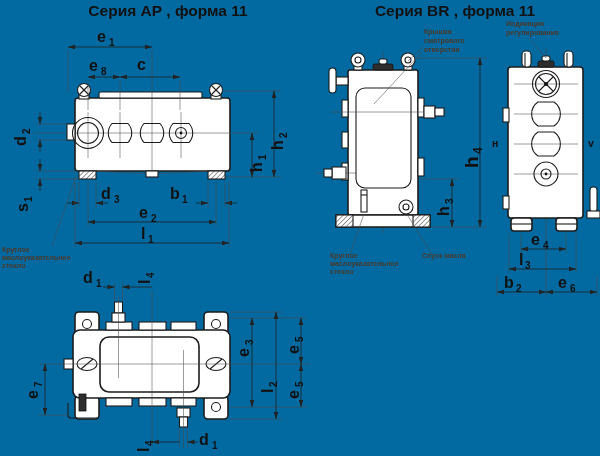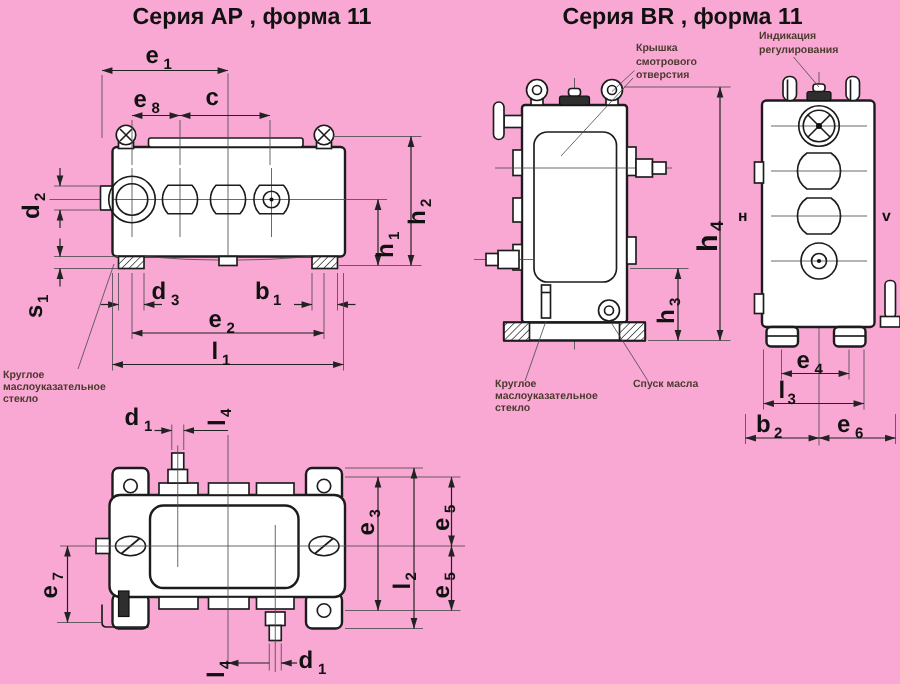--- a/index.html
+++ b/index.html
@@ -1,16 +1,16 @@
 <!DOCTYPE html>
 <html><head>
 <meta charset="utf-8">
 <style>
   html,body{margin:0;padding:0;background:#fff;}
-  #stage{width:600px;height:456px;background:#f9a8d4;position:relative;overflow:hidden;text-align:center;}
+  #stage{width:600px;height:456px;background:#0369a1;position:relative;overflow:hidden;text-align:center;}
   svg{display:block;}
   svg text{font-family:"Liberation Sans","DejaVu Sans",sans-serif;fill:#111;}
   .t-title{font-size:15.5px;font-weight:bold;}
   .t-dim{font-size:16px;font-weight:bold;}
   .t-dim-lg{font-size:19px;font-weight:bold;}
   .t-sub{font-size:10px;font-weight:bold;}
   .t-sub-lg{font-size:12px;font-weight:bold;}
   .t-ann{font-size:7px;font-weight:bold;fill:#4a3a2c;}
   .t-letter{font-size:10.5px;font-weight:bold;}
   .lnf{stroke:#1c1c1c;stroke-width:1.6;fill:#ffffff;stroke-linejoin:round;}

